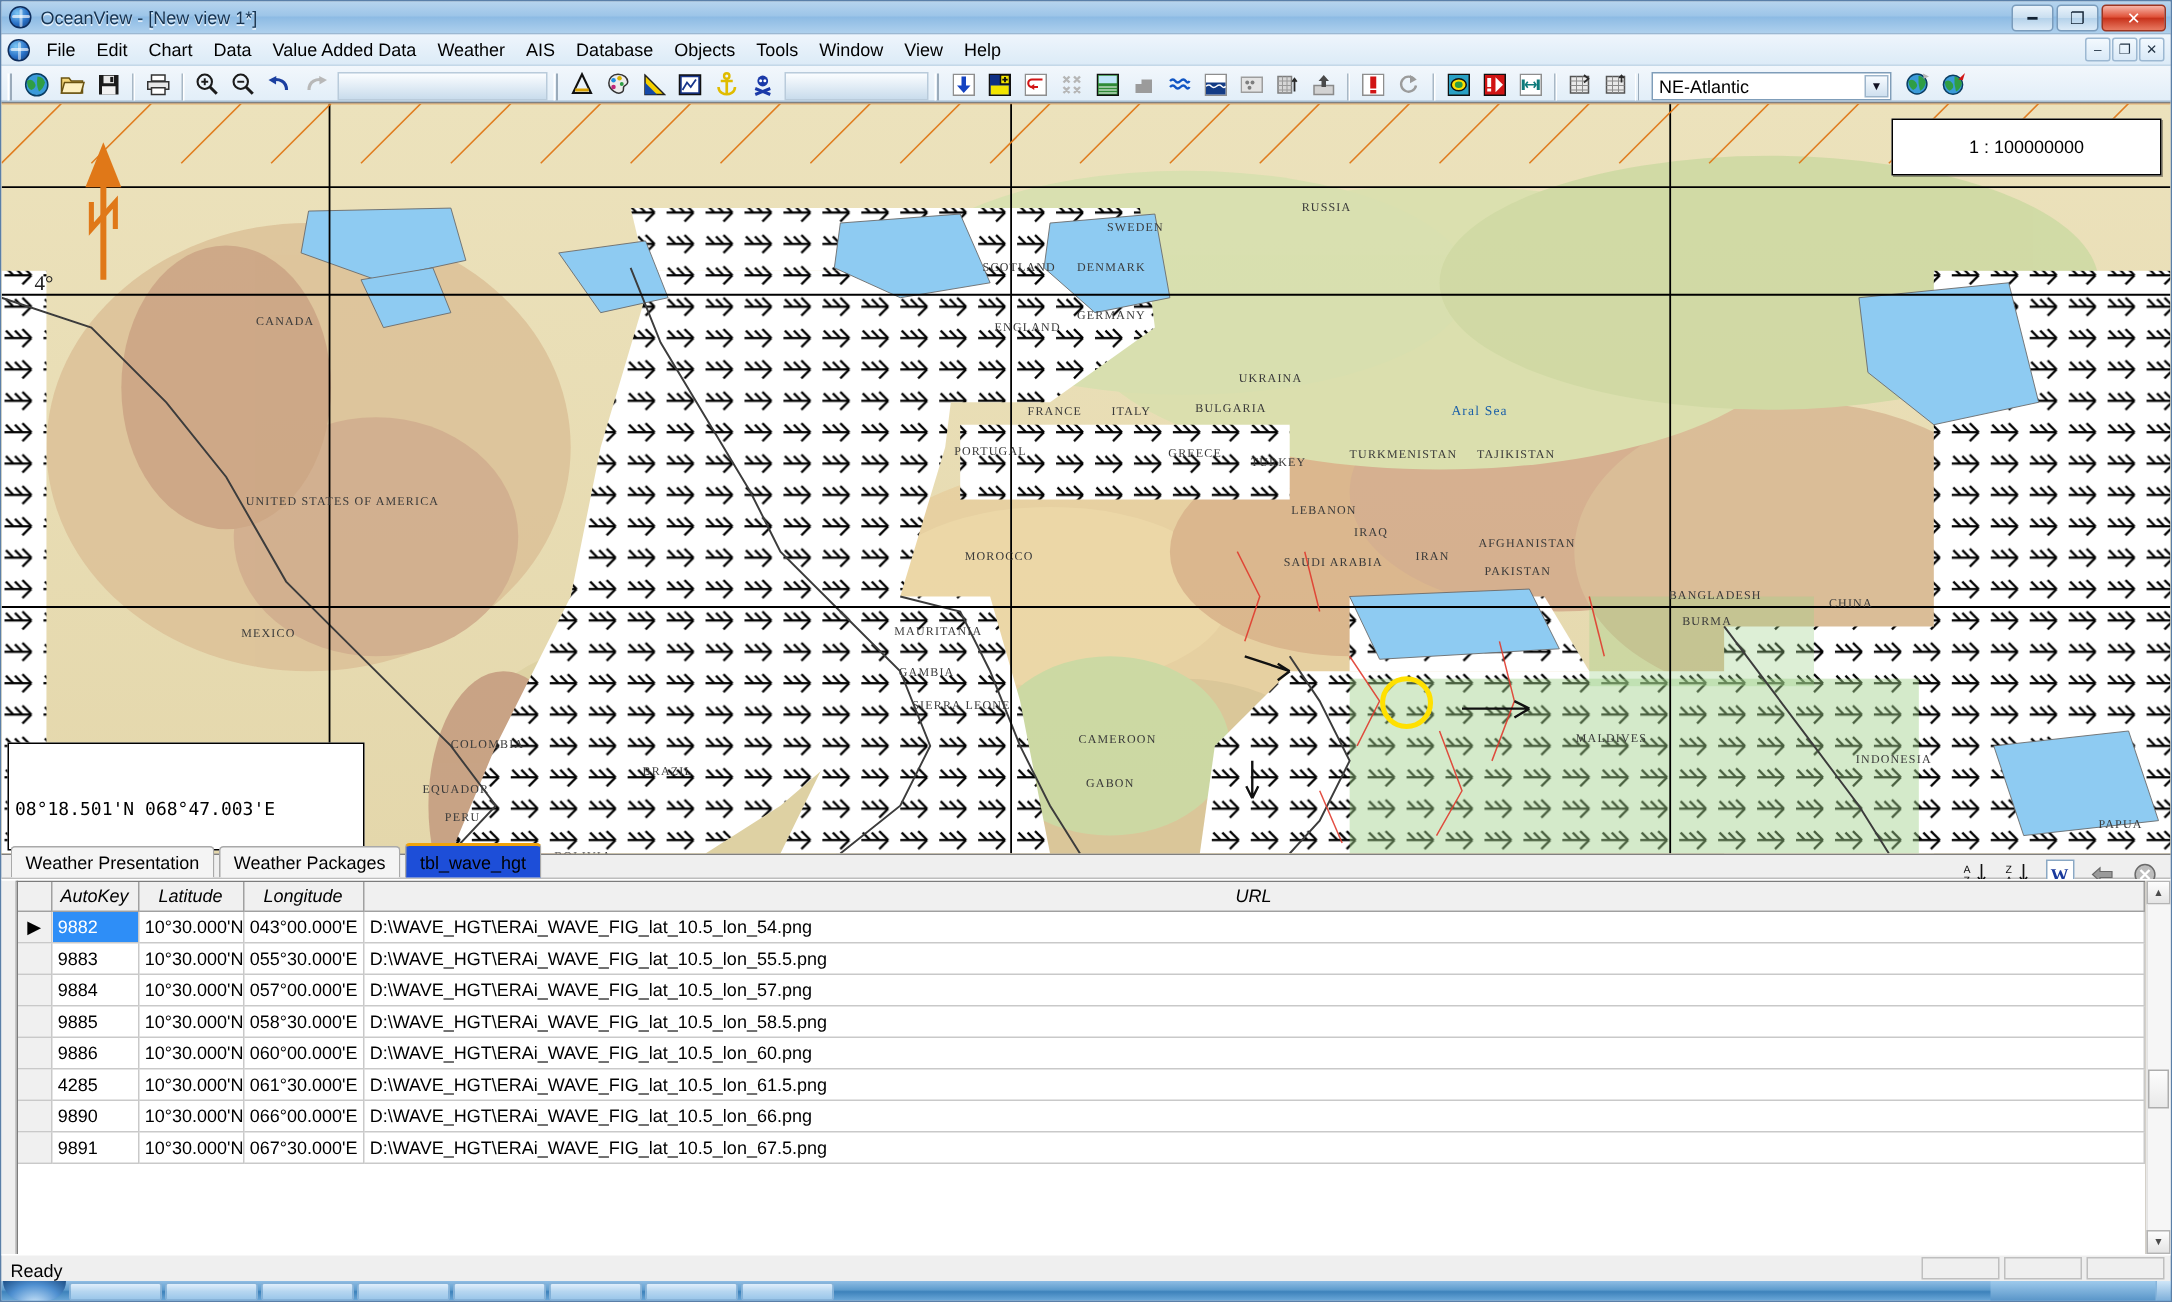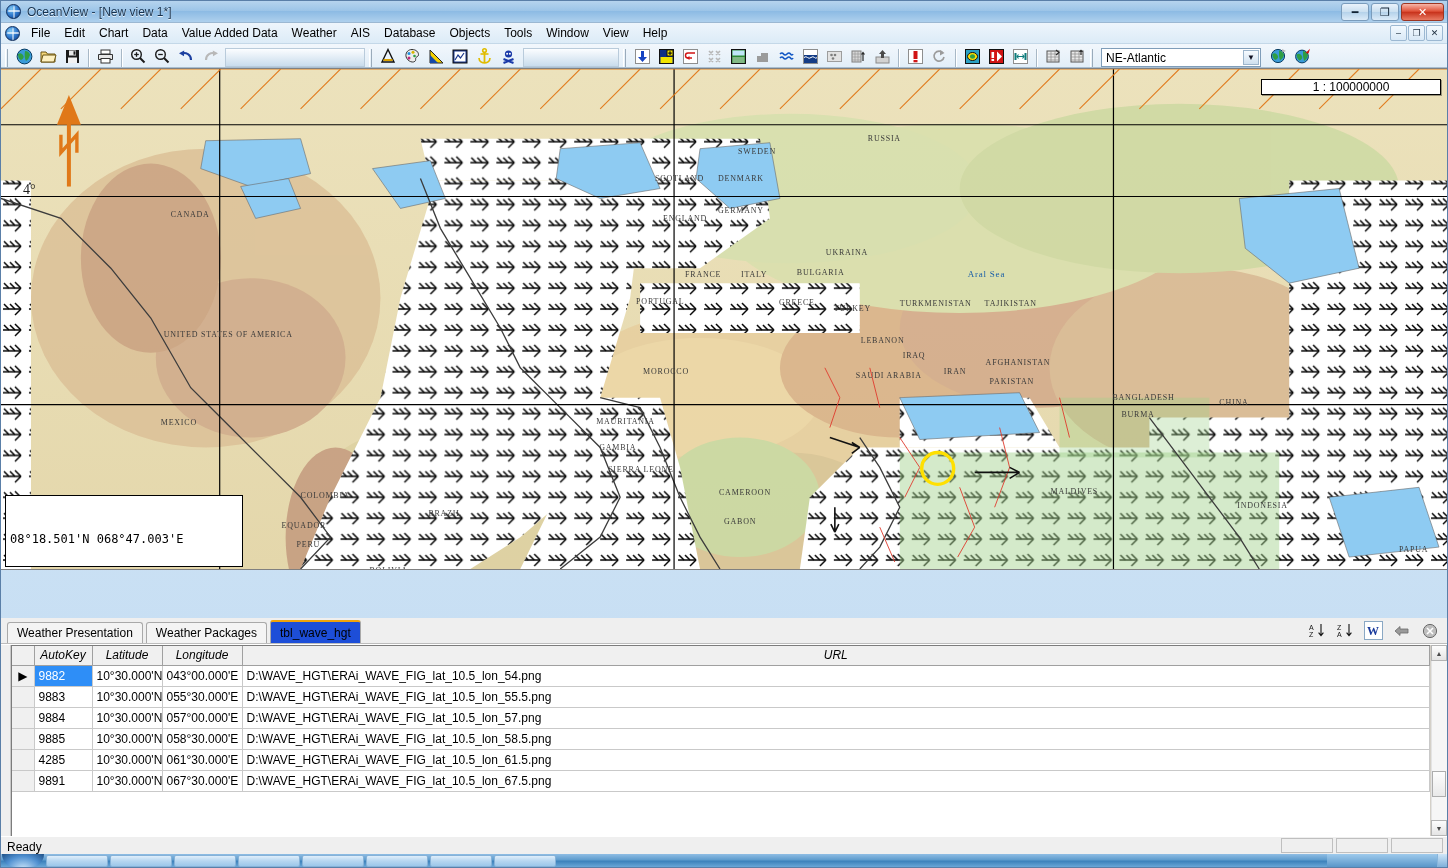--- a/index.html
+++ b/index.html
@@ -138,21 +138,21 @@
     overflow: hidden;
     border-top: 1px solid #808080;
     border-bottom: 1px solid #808080;
     background: #ecdfc0;
   }
   #map-svg { position:absolute; inset:0; width:100%; height:100%; display:block; }
   .barb-layer { position:absolute; inset:0; pointer-events:none; }
 
   .scale-box {
     position: absolute; right: 6px; top: 10px;
-    width: 180px; height: 16px;
+    width: 180px; height: 38px;
     background: #fff; border: 1px solid #000;
     box-shadow: 1px 1px 0 rgba(0,0,0,.35);
     display:flex;align-items:center;justify-content:center;
     font-size: 12px; color:#000;
     font-family: "Liberation Sans", sans-serif;
   }
   .info-box {
     position: absolute; left: 4px; bottom: 2px;
     width: 238px; height: 72px;
     background: #fff; border: 1px solid #000;
@@ -161,27 +161,26 @@
     font-size: 12px; line-height: 16.5px; color: #000;
     white-space: pre;
   }
   .lat-label {
     position:absolute; left:22px; top:113px;
     font-family:"Liberation Serif", serif; font-size:14px; color:#222;
   }
 
   
   #tabstrip {
-    height: 26px;
+    height: 16px;
     background: #efefef;
     display: flex; align-items: flex-end;
     padding-left: 6px;
     position: relative;
     border-bottom: 1px solid #bdbdbd;
-    margin-top: 48px;
   }
   .tab {
     height: 21px; margin-right: 3px;
     padding: 0 9px;
     display:flex; align-items:center;
     font-size: 12px; color:#000;
     background: #f4f4f4;
     border: 1px solid #a9a9a9; border-bottom: none;
     border-radius: 3px 3px 0 0;
   }
@@ -893,24 +892,38 @@
             </tr>
             <tr>
               <td class="c-sel"></td>
               <td class="c-key">9885</td>
               <td class="c-lat">10°30.000'N</td>
               <td class="c-lon">058°30.000'E</td>
               <td class="c-url">D:\WAVE_HGT\ERAi_WAVE_FIG_lat_10.5_lon_58.5.png</td>
             </tr>
             <tr>
               <td class="c-sel"></td>
+              <td class="c-key">9886</td>
+              <td class="c-lat">10°30.000'N</td>
+              <td class="c-lon">060°00.000'E</td>
+              <td class="c-url">D:\WAVE_HGT\ERAi_WAVE_FIG_lat_10.5_lon_60.png</td>
+            </tr>
+            <tr>
+              <td class="c-sel"></td>
               <td class="c-key">4285</td>
               <td class="c-lat">10°30.000'N</td>
               <td class="c-lon">061°30.000'E</td>
               <td class="c-url">D:\WAVE_HGT\ERAi_WAVE_FIG_lat_10.5_lon_61.5.png</td>
+            </tr>
+            <tr>
+              <td class="c-sel"></td>
+              <td class="c-key">9890</td>
+              <td class="c-lat">10°30.000'N</td>
+              <td class="c-lon">066°00.000'E</td>
+              <td class="c-url">D:\WAVE_HGT\ERAi_WAVE_FIG_lat_10.5_lon_66.png</td>
             </tr>
             <tr>
               <td class="c-sel"></td>
               <td class="c-key">9891</td>
               <td class="c-lat">10°30.000'N</td>
               <td class="c-lon">067°30.000'E</td>
               <td class="c-url">D:\WAVE_HGT\ERAi_WAVE_FIG_lat_10.5_lon_67.5.png</td>
             </tr>
           </tbody>
       </table>

